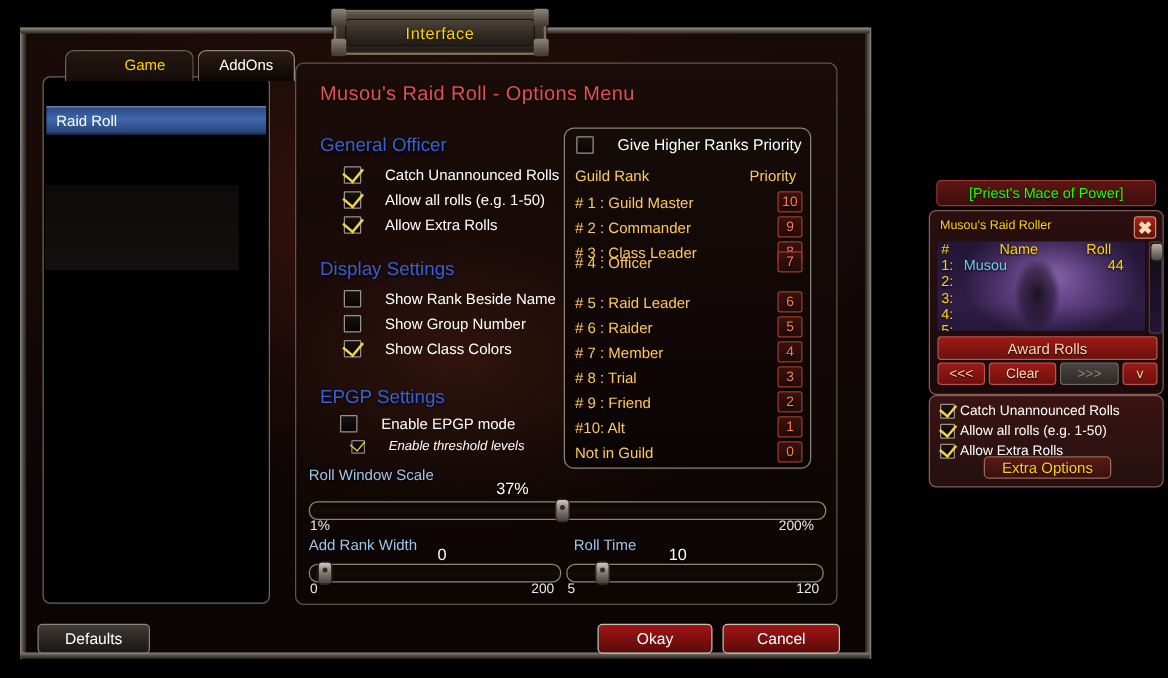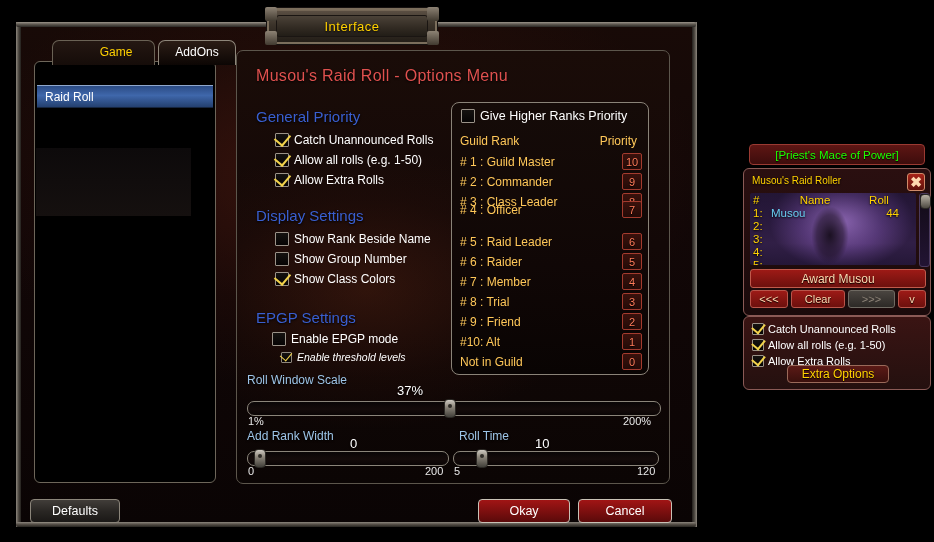--- a/index.html
+++ b/index.html
@@ -106,21 +106,21 @@
     position:absolute;left:19px;top:16px;font-size:16px;color:#e0514f;
     text-shadow:0 1px 2px #000;letter-spacing:.3px;
   }
   .section-head{
     position:absolute;font-size:15px;color:#3a5fd0;text-shadow:0 1px 2px #000;
   }
   #gen-head{left:19px;top:57px;}
   #disp-head{left:19px;top:156px;}
   #epgp-head{left:19px;top:258px;}
 
-  .cb-row{position:absolute;display:flex;align-items:center;gap:5px;font-size:12px;color:#ffffff;}
+  .cb-row{position:absolute;display:flex;align-items:center;gap:19px;font-size:12px;color:#ffffff;}
   .cbox{
     width:12px;height:12px;flex:0 0 12px;border:1px solid #9a9288;
     background:linear-gradient(180deg,#151210,#060404);position:relative;border-radius:1px;
   }
   .cbox.checked::after{
     content:"";position:absolute;left:1px;top:-3px;width:9px;height:12px;
     border-right:2px solid #f2d24b;border-bottom:2px solid #f2d24b;
     transform:rotate(40deg);
   }
   .cb-sub{font-size:10.5px;font-style:italic;}
@@ -301,21 +301,21 @@
       <div style="height:21px"></div>
       <div class="addon-row selected">Raid Roll</div>
     </div>
   </div>
   <div id="addon-panel-shade"></div>
 
   <div id="options-panel">
 
     <div id="options-title">Musou's Raid Roll - Options Menu</div>
 
-    <div class="section-head" id="gen-head">General Priority</div>
+    <div class="section-head" id="gen-head">General Officer</div>
     <div class="cb-row" style="left:38px;top:82px">
       <span class="cbox checked"></span>
       <span>Catch Unannounced Rolls</span>
     </div>
     <div class="cb-row" style="left:38px;top:102px">
       <span class="cbox checked"></span>
       <span>Allow all rolls (e.g. 1-50)</span>
     </div>
     <div class="cb-row" style="left:38px;top:122px">
       <span class="cbox checked"></span>
@@ -465,21 +465,21 @@
         <span class="c-idx">5:</span>
         <span class="c-name"></span>
         <span class="c-roll"></span>
       </div>
     </div>
 
     <div id="roll-scrollbar">
       <div id="roll-scrollthumb"></div>
     </div>
 
-    <div id="award-btn">Award Musou</div>
+    <div id="award-btn">Award Rolls</div>
     <div class="mini-btn" id="btn-prev">&lt;&lt;&lt;</div>
     <div class="mini-btn" id="btn-clear">Clear</div>
     <div class="mini-btn disabled" id="btn-next">&gt;&gt;&gt;</div>
     <div class="mini-btn" id="btn-drop">v</div>
   </div>
 
   <div id="roller-options">
     <div class="ro-row" style="top:6px">
       <span class="cbox checked"></span>
       <span>Catch Unannounced Rolls</span>

